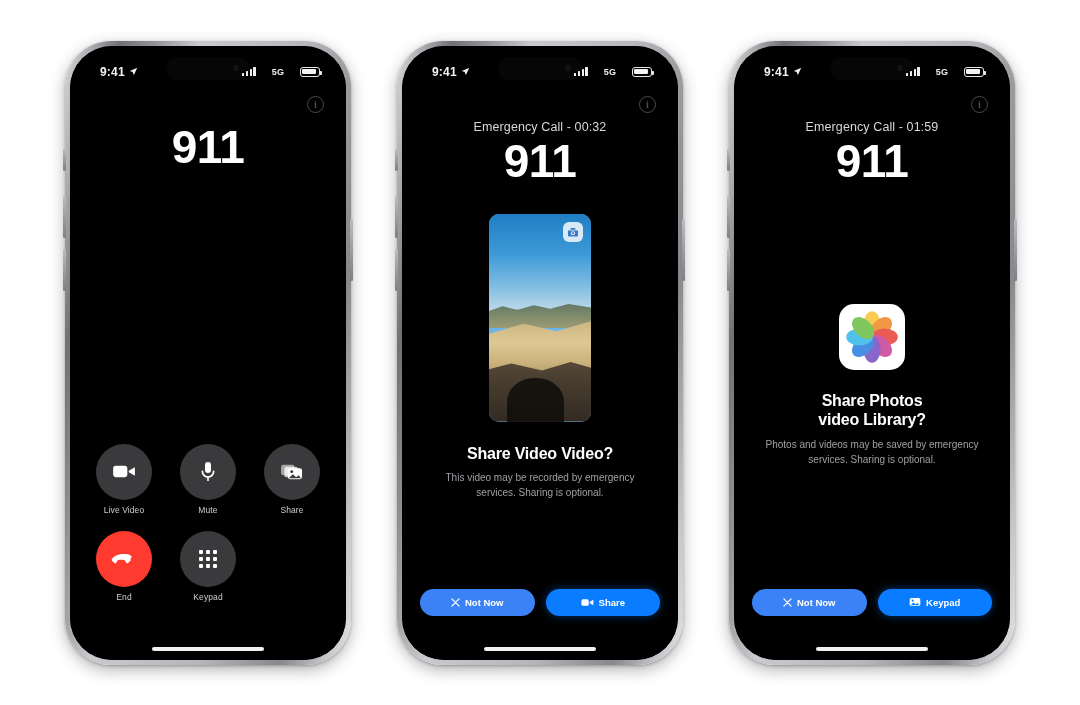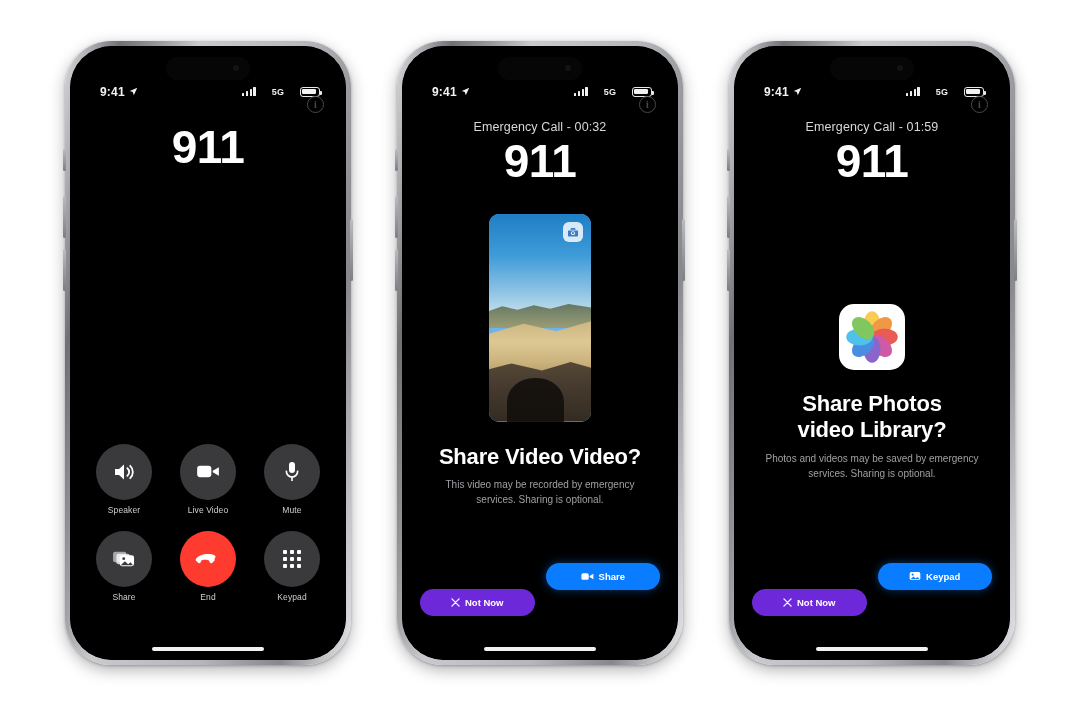--- a/index.html
+++ b/index.html
@@ -54,21 +54,20 @@
   .btn-power  { right:-2px; top:178px; width:3px; height:62px; }
 
   
   .statusbar {
     position:absolute; top:0; left:0; right:0;
     height:40px;
     display:flex; align-items:center;
     justify-content:space-between;
     padding:12px 26px 0 30px;
     z-index:6;
-    margin-top:20px;
   }
   .sb-left { display:flex; align-items:center; gap:4px; }
   .sb-time {
     color:#f2f2f2; font-size:12px; font-weight:bold;
     letter-spacing:.2px;
   }
   .loc-arrow { display:block; }
   .sb-right { display:flex; align-items:center; gap:16px; }
   .sb-net { color:#f0f0f0; font-size:9px; font-weight:bold; letter-spacing:.1px; }
   .bars { display:flex; align-items:flex-end; gap:1.4px; height:9px; }
@@ -174,39 +173,39 @@
   .vid-flip {
     position:absolute; top:8px; right:8px;
     width:20px; height:20px; border-radius:6px;
     background:rgba(255,255,255,.82);
     display:flex; align-items:center; justify-content:center;
   }
 
   
   .prompt { position:absolute; left:0; right:0; text-align:center; padding:0 24px; }
   .prompt-title {
-    color:#ffffff; font-size:22px; font-weight:bold; line-height:1.22;
+    color:#ffffff; font-size:16px; font-weight:bold; line-height:1.22;
     letter-spacing:-.2px;
   }
   .prompt-sub {
     margin-top:7px; color:#a0a0a5; font-size:10px; line-height:1.5;
   }
 
   
   .actions {
     position:absolute; bottom:44px; left:0; right:0;
     display:flex; justify-content:center; gap:11px; padding:0 18px;
   }
   .act {
     flex:1 1 0; max-width:120px;
     height:27px; border-radius:14px;
     display:flex; align-items:center; justify-content:center; gap:5px;
     font-size:9.5px; font-weight:bold; color:#ffffff;
   }
-  .act.secondary { background:#6d28d9;margin-top:26px; }
+  .act.secondary { background:#3b82f6; }
   .act.primary   { background:#0a7cff; box-shadow:0 0 10px rgba(10,124,255,.45); }
 
   
   .photos-icon {
     position:absolute; top:258px; left:50%; transform:translateX(-50%);
     width:66px; height:66px; border-radius:15px;
     background:#ffffff;
     box-shadow:0 2px 7px rgba(0,0,0,.45);
   }
   .pinwheel { position:absolute; inset:0; }
@@ -257,30 +256,20 @@
         </div>
 
         <div class="info-icon">i</div>
 
         <div class="call-head">
           <div class="call-number">911</div>
         </div>
 
         <div class="controls">
 
-          <div class="ctl">
-            <div class="ctl-circle">
-              <svg width="24" height="22" viewBox="0 0 24 22">
-                <path d="M3 8h4l5-4.4v14.8L7 14H3z" fill="#fff"></path>
-                <path d="M15.4 7.2a5 5 0 010 7.6" stroke="#fff" stroke-width="1.8" fill="none" stroke-linecap="round"></path>
-                <path d="M18.2 4.8a8.6 8.6 0 010 12.4" stroke="#fff" stroke-width="1.8" fill="none" stroke-linecap="round"></path>
-              </svg>
-            </div>
-            <div class="ctl-label">Speaker</div>
-          </div>
 
           <div class="ctl">
             <div class="ctl-circle">
               <svg width="25" height="17" viewBox="0 0 26 18">
                 <rect x="1" y="3" width="15" height="12" rx="3" fill="#fff"></rect>
                 <path d="M17.5 8.2 L24 4.4 v9.2 L17.5 9.8 z" fill="#fff"></path>
               </svg>
             </div>
             <div class="ctl-label">Live Video</div>
           </div>

